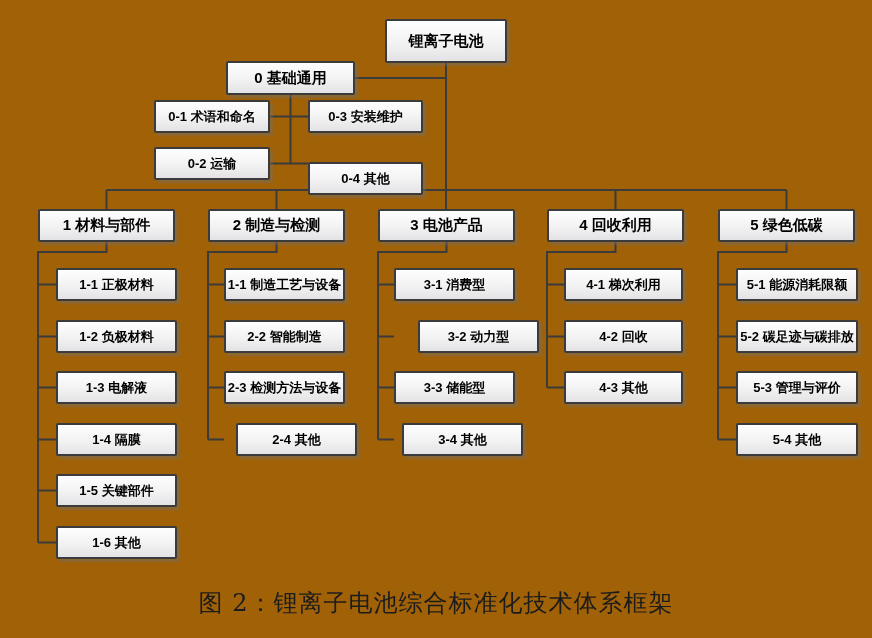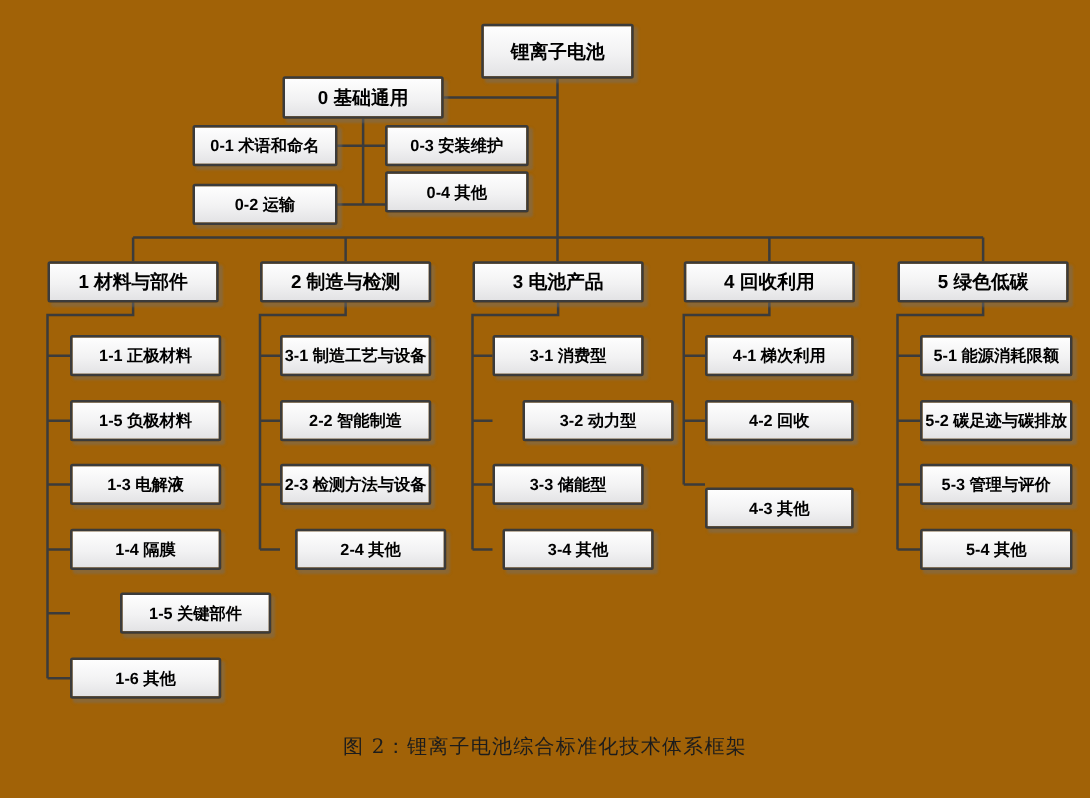--- a/index.html
+++ b/index.html
@@ -23,21 +23,21 @@
     white-space:nowrap;
     text-align:center;
   }
   .lv-top{font-size:15px;}
   .lv-branch{font-size:15px;}
   .lv-child{font-size:13px;text-align:right;}
   .caption{
     position:absolute;left:0;right:0;top:587px;
     text-align:center;
     font-family:"DejaVu Serif","Liberation Serif",serif;
-    font-size:16px;color:#1c1c1c;
+    font-size:24px;color:#1c1c1c;
     letter-spacing:1px;
   }
 </style>
 </head>
 <body>
 
 <div id="stage">
 
   <svg class="wires" width="872" height="638" aria-hidden="true">
     <path fill="none" stroke="#3b3b3b" stroke-width="2" d="
@@ -63,48 +63,48 @@
       M718,284.5 H736 M718,336.5 H736 M718,387.5 H736 M718,439.5 H736
     "></path>
   </svg>
 
   <div class="box lv-top" style="left:385px;top:19px;width:122px;height:44px;">锂离子电池</div>
 
   <div class="box lv-top" style="left:226px;top:61px;width:129px;height:34px;">0 基础通用</div>
   <div class="box lv-child" style="left:154px;top:100px;width:116px;height:33px;">0-1 术语和命名</div>
   <div class="box lv-child" style="left:154px;top:147px;width:116px;height:33px;">0-2 运输</div>
   <div class="box lv-child" style="left:308px;top:100px;width:115px;height:33px;">0-3 安装维护</div>
-  <div class="box lv-child" style="left:308px;top:137px;width:115px;height:33px;">0-4 其他</div>
+  <div class="box lv-child" style="left:308px;top:162px;width:115px;height:33px;">0-4 其他</div>
 
   <div class="box lv-branch" style="left:38px;top:209px;width:137px;height:33px;">1 材料与部件</div>
   <div class="box lv-branch" style="left:208px;top:209px;width:137px;height:33px;">2 制造与检测</div>
   <div class="box lv-branch" style="left:378px;top:209px;width:137px;height:33px;">3 电池产品</div>
   <div class="box lv-branch" style="left:547px;top:209px;width:137px;height:33px;">4 回收利用</div>
   <div class="box lv-branch" style="left:718px;top:209px;width:137px;height:33px;">5 绿色低碳</div>
 
   <div class="box lv-child" style="left:56px;top:268px;width:121px;height:33px;">1-1 正极材料</div>
-  <div class="box lv-child" style="left:56px;top:320px;width:121px;height:33px;">1-5 负极材料</div>
+  <div class="box lv-child" style="left:56px;top:320px;width:121px;height:33px;">1-2 负极材料</div>
   <div class="box lv-child" style="left:56px;top:371px;width:121px;height:33px;">1-3 电解液</div>
   <div class="box lv-child" style="left:56px;top:423px;width:121px;height:33px;">1-4 隔膜</div>
-  <div class="box lv-child" style="left:56px;top:474px;width:121px;height:33px;margin-left:40px;">1-5 关键部件</div>
+  <div class="box lv-child" style="left:56px;top:474px;width:121px;height:33px;">1-5 关键部件</div>
   <div class="box lv-child" style="left:56px;top:526px;width:121px;height:33px;">1-6 其他</div>
 
-  <div class="box lv-child" style="left:224px;top:268px;width:121px;height:33px;">3-1 制造工艺与设备</div>
+  <div class="box lv-child" style="left:224px;top:268px;width:121px;height:33px;">1-1 制造工艺与设备</div>
   <div class="box lv-child" style="left:224px;top:320px;width:121px;height:33px;">2-2 智能制造</div>
   <div class="box lv-child" style="left:224px;top:371px;width:121px;height:33px;">2-3 检测方法与设备</div>
   <div class="box lv-child" style="left:224px;top:423px;width:121px;height:33px;margin-left:12px;">2-4 其他</div>
 
   <div class="box lv-child" style="left:394px;top:268px;width:121px;height:33px;">3-1 消费型</div>
   <div class="box lv-child" style="left:394px;top:320px;width:121px;height:33px;margin-left:24px;">3-2 动力型</div>
   <div class="box lv-child" style="left:394px;top:371px;width:121px;height:33px;">3-3 储能型</div>
   <div class="box lv-child" style="left:402px;top:423px;width:121px;height:33px;">3-4 其他</div>
 
   <div class="box lv-child" style="left:564px;top:268px;width:119px;height:33px;">4-1 梯次利用</div>
   <div class="box lv-child" style="left:564px;top:320px;width:119px;height:33px;">4-2 回收</div>
-  <div class="box lv-child" style="left:564px;top:371px;width:119px;height:33px;margin-top:19px;">4-3 其他</div>
+  <div class="box lv-child" style="left:564px;top:371px;width:119px;height:33px;">4-3 其他</div>
 
   <div class="box lv-child" style="left:736px;top:268px;width:122px;height:33px;">5-1 能源消耗限额</div>
   <div class="box lv-child" style="left:736px;top:320px;width:122px;height:33px;">5-2 碳足迹与碳排放</div>
   <div class="box lv-child" style="left:736px;top:371px;width:122px;height:33px;">5-3 管理与评价</div>
   <div class="box lv-child" style="left:736px;top:423px;width:122px;height:33px;">5-4 其他</div>
 
   <div class="caption">图 2：锂离子电池综合标准化技术体系框架</div>
 
 </div>
 

